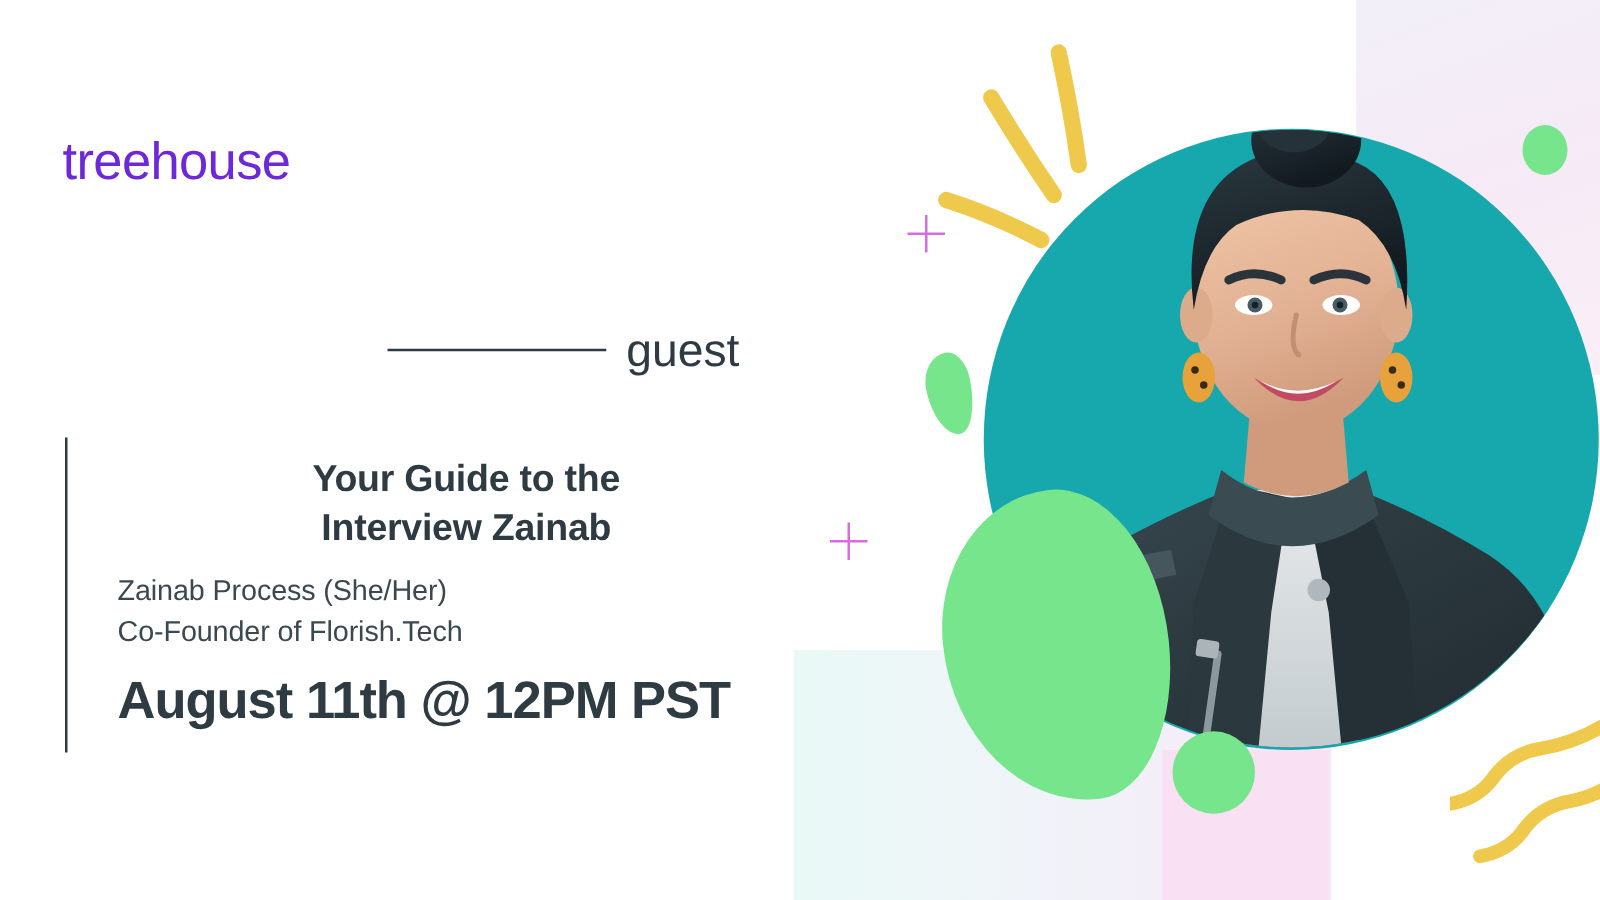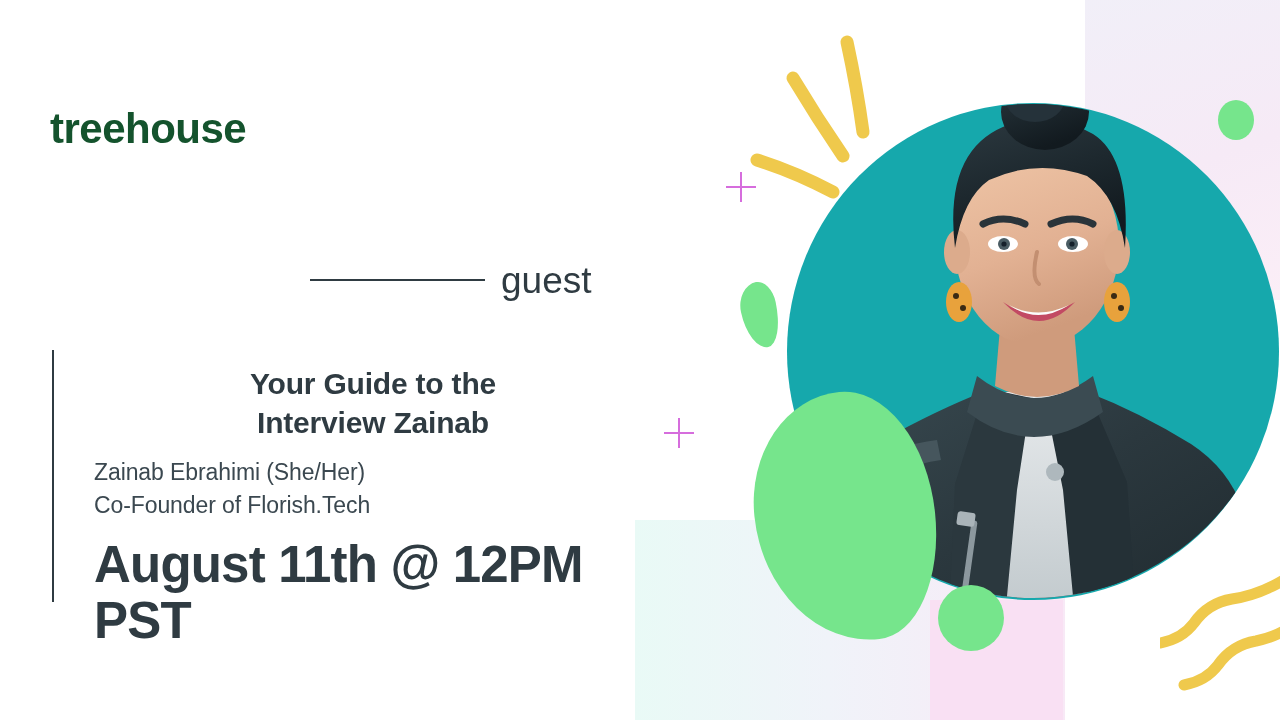--- a/index.html
+++ b/index.html
@@ -103,23 +103,23 @@
   .plus .h { left: 0; top: 50%; width: 100%; height: 2px; transform: translateY(-50%); }
   .plus .v { top: 0; left: 50%; width: 2px; height: 100%; transform: translateX(-50%); }
   .plus-top { left: 726px; top: 172px; width: 30px; height: 30px; }
   .plus-mid { left: 664px; top: 418px; width: 30px; height: 30px; }
 
   
   .brand {
     position: absolute;
     left: 50px; top: 108px;
     font-size: 42px;
-    font-weight: 700;
+    font-weight: 400;
     letter-spacing: -0.5px;
-    color: #14532d;
+    color: #6d28d9;
     line-height: 1;
   }
 
   .headline-outline {
     position: absolute;
     left: 44px; top: 163px;
     width: 620px; height: 88px;
   }
   .headline-outline svg { display: block; }
 
@@ -167,21 +167,21 @@
   .speaker-name, .speaker-role {
     font-size: 23px;
     font-weight: 400;
     color: #3b4850;
     line-height: 1.42;
     letter-spacing: -0.1px;
   }
   .speaker-name { margin-top: 14px; }
   .event-time {
     margin-top: 16px;
-    font-size: 51px;
+    font-size: 42px;
     font-weight: 700;
     color: #2f3b42;
     letter-spacing: -0.8px;
     line-height: 1.1;
   }
 </style>
 </head>
 <body>
 
 <div id="stage">
@@ -314,18 +314,18 @@
   <div class="series-row">
     <div class="series-rule"></div>
     <div class="series-word">guest</div>
   </div>
 
   <div class="detail-block">
     <div class="talk-title">
       <span>Your Guide to the</span><br>
       <span>Interview Zainab</span>
     </div>
-    <div class="speaker-name">Zainab Ebrahimi (She/Her)</div>
+    <div class="speaker-name">Zainab Process (She/Her)</div>
     <div class="speaker-role">Co-Founder of Florish.Tech</div>
     <div class="event-time">August 11th @ 12PM PST</div>
   </div>
 
 </div>
 
 </body></html>

